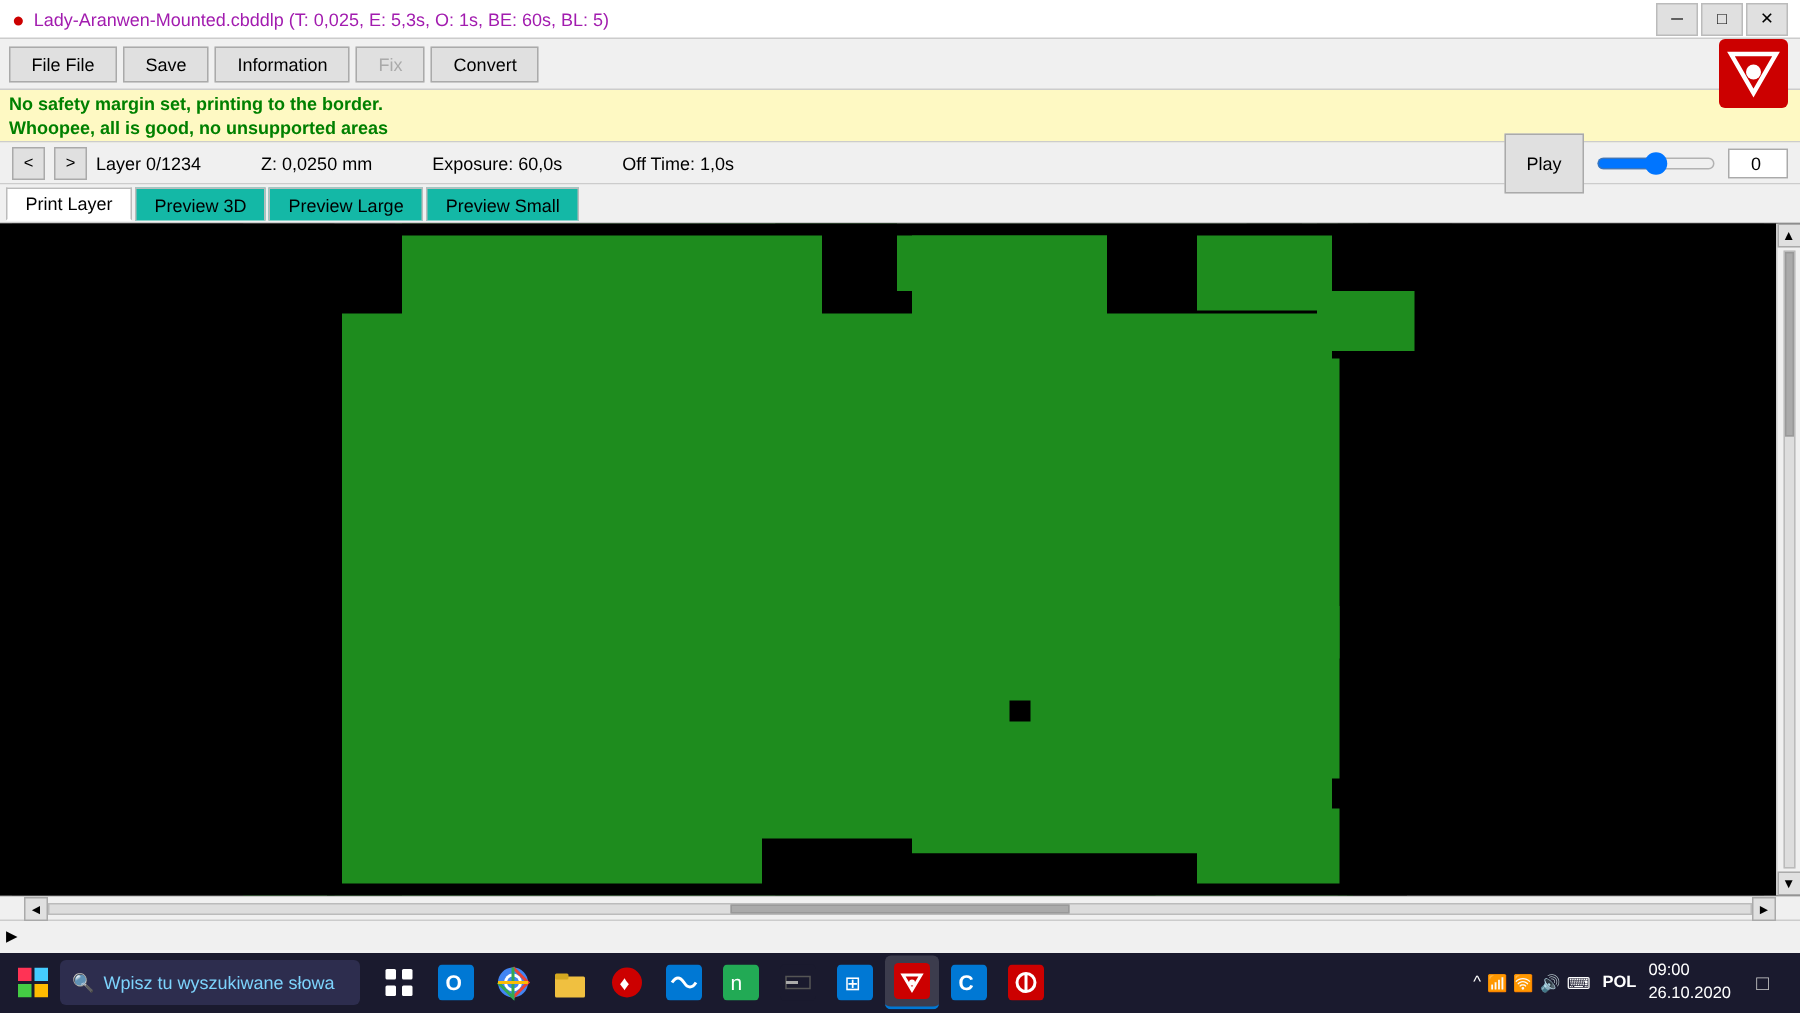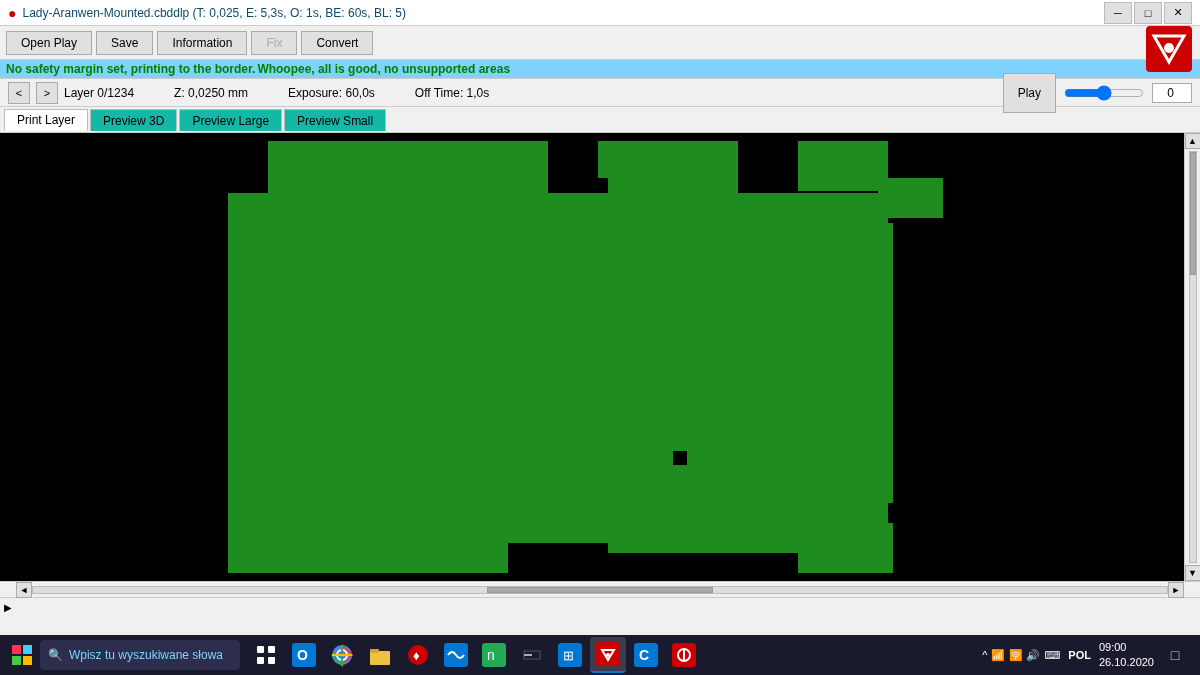--- a/index.html
+++ b/index.html
@@ -11,21 +11,21 @@
       border-bottom: 1px solid #ccc;
       height: 26px;
       display: flex;
       align-items: center;
       justify-content: space-between;
       padding: 0 8px;
       font-size: 12px;
     }
     .title-bar-left { display: flex; align-items: center; gap: 6px; }
     .title-bar-icon { color: #c00; font-size: 14px; }
-    .title-bar-title { font-size: 12px; color: #0c4a6e; }
+    .title-bar-title { font-size: 12px; color: #a21caf; }
     .title-bar-controls { display: flex; gap: 2px; }
     .title-bar-btn {
       width: 28px; height: 22px; background: #e0e0e0; border: 1px solid #bbb;
       cursor: pointer; display: flex; align-items: center; justify-content: center;
       font-size: 11px;
     }
 
     
     .toolbar {
       background: #f0f0f0;
@@ -50,25 +50,25 @@
     }
     .logo-icon {
       width: 46px; height: 46px;
       position: absolute;
       top: 26px;
       right: 8px;
     }
 
     
     .info-bar {
-      background: #7dd3fc;
+      background: #fef9c3;
       border-bottom: 1px solid #ccc;
       padding: 2px 6px;
       display: flex;
-      flex-direction: row;
+      flex-direction: column;
       gap: 2px;
       padding-right: 60px;
     }
     .info-line { font-size: 12px; color: green; font-weight: bold; }
 
     
     .layer-bar {
       background: #f0f0f0;
       border-bottom: 1px solid #ccc;
       height: 28px;
@@ -230,21 +230,21 @@
     <span class="title-bar-title">Lady-Aranwen-Mounted.cbddlp (T: 0,025, E: 5,3s, O: 1s, BE: 60s, BL: 5)</span>
   </div>
   <div class="title-bar-controls">
     <button class="title-bar-btn">─</button>
     <button class="title-bar-btn">□</button>
     <button class="title-bar-btn close">✕</button>
   </div>
 </div>
 
 <div class="toolbar">
-  <button class="toolbar-btn">Open Play</button>
+  <button class="toolbar-btn">File File</button>
   <button class="toolbar-btn">Save</button>
   <button class="toolbar-btn">Information</button>
   <button class="toolbar-btn disabled">Fix</button>
   <button class="toolbar-btn">Convert</button>
 
   <div class="logo-area">
     <svg class="logo-icon" viewBox="0 0 46 46" xmlns="http://www.w3.org/2000/svg">
       <rect width="46" height="46" rx="4" fill="#cc0000"></rect>
       <path d="M8 10 L23 36 L38 10 Z" fill="none" stroke="white" stroke-width="3"></path>
       <circle cx="23" cy="22" r="5" fill="white"></circle>

